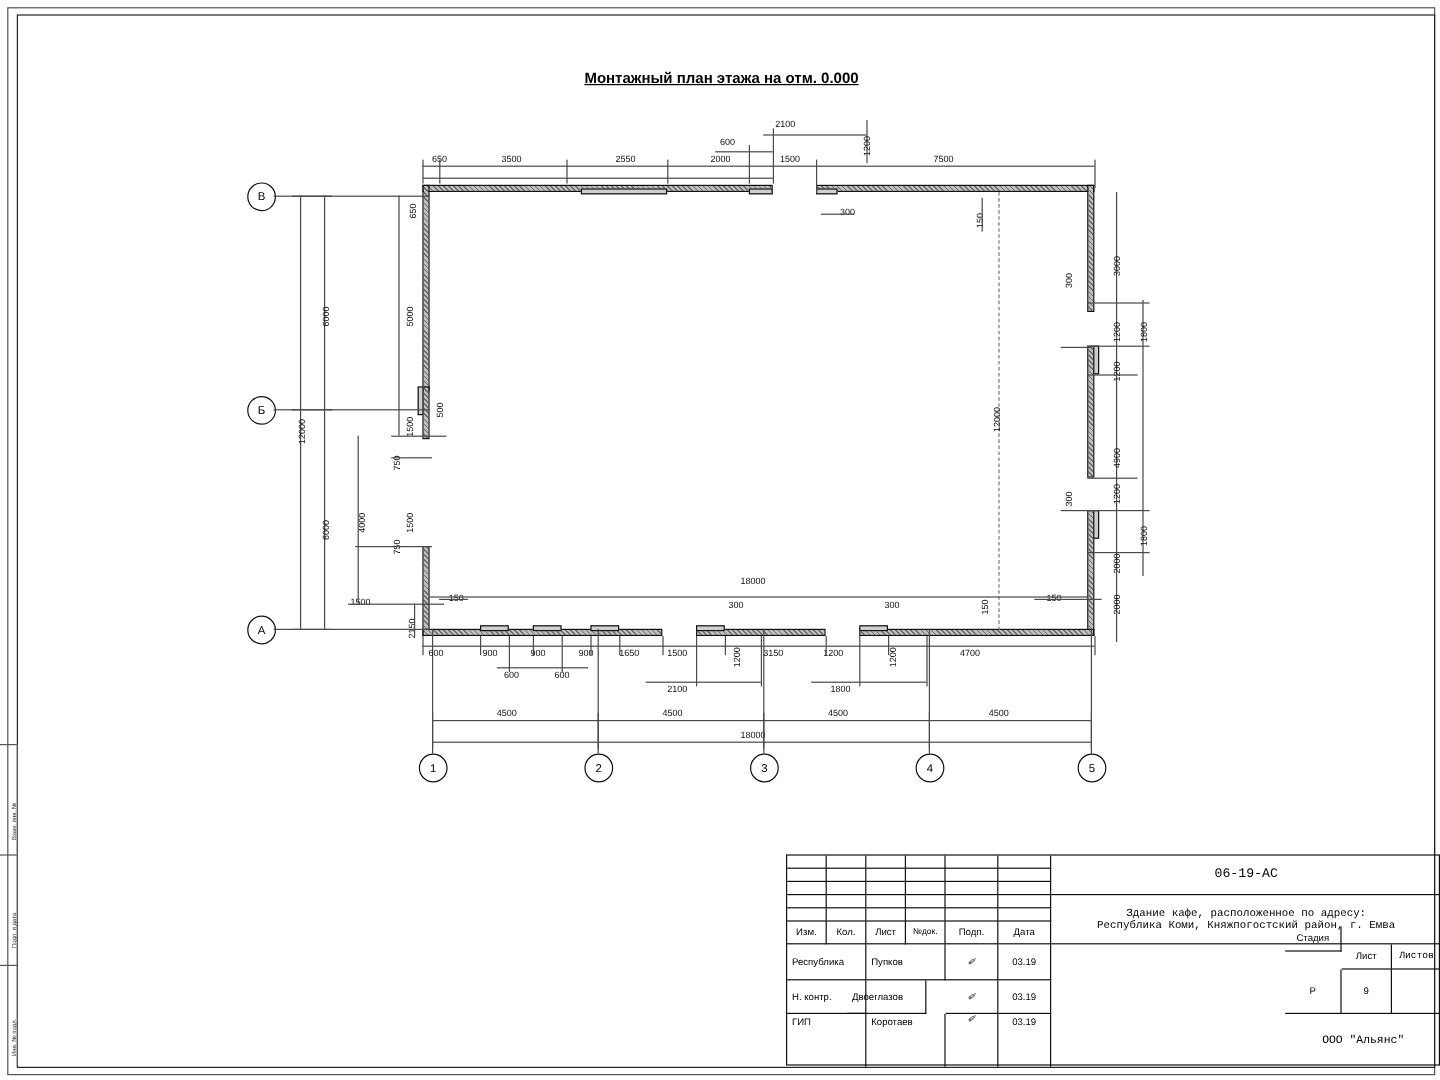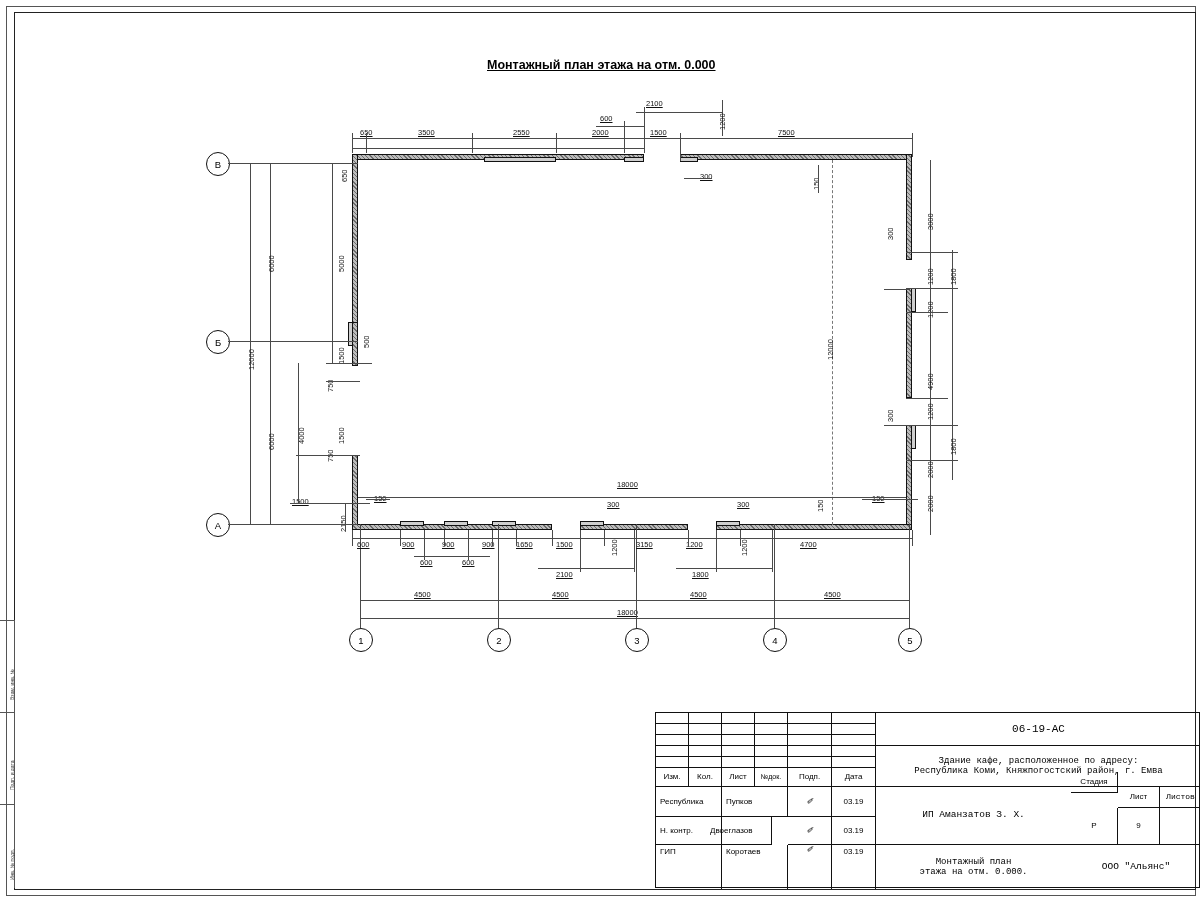--- a/index.html
+++ b/index.html
@@ -23,21 +23,21 @@
   .ln{position:absolute;background:#000;}
   .hl{height:1px;}
   .vl{width:1px;}
   .thin{background:#4a4a4a;}
   .dash-v{position:absolute;width:0;border-left:1px dashed #777;}
 
   .wall{position:absolute;background:#9a9a9a;border:1px solid #111;box-sizing:border-box;}
   .wall.hatch{background:repeating-linear-gradient(45deg,#bdbdbd 0 2px,#6c6c6c 2px 3px);}
   .blk{position:absolute;background:#cfcfcf;border:1px solid #111;box-sizing:border-box;}
 
-  .dim{position:absolute;font-size:7.5px;color:#111;white-space:nowrap;text-decoration:underline;}
+  .dim{position:absolute;font-size:7.5px;color:#111;white-space:nowrap;}
   .dimv{position:absolute;font-size:7.5px;color:#111;white-space:nowrap;transform-origin:0 0;transform:rotate(-90deg);}
 
   .axis-bub{position:absolute;width:22px;height:22px;border:1px solid #111;border-radius:50%;
             display:flex;align-items:center;justify-content:center;font-size:9.5px;background:#fff;}
 
   
   .stamp{position:absolute;left:655px;top:712px;width:545px;height:176px;border:1px solid #111;box-sizing:border-box;}
   .stamp .c{position:absolute;box-sizing:border-box;border-right:1px solid #111;border-bottom:1px solid #111;
             font-size:8px;display:flex;align-items:center;justify-content:center;text-align:center;padding:0 2px;
             line-height:1.15;}
@@ -319,26 +319,21 @@
     <div class="c l nbb" style="left:66px;top:132px;width:66px;height:44px;align-items:flex-start;padding-top:2px;">Коротаев</div>
     <div class="c sig nbb" style="left:132px;top:132px;width:44px;height:44px;align-items:flex-start;">✐</div>
     <div class="c nbb" style="left:176px;top:132px;width:44px;height:44px;align-items:flex-start;padding-top:2px;">03.19</div>
 
     <div class="c big nb" style="left:220px;top:0;width:325px;height:33px;">06-19-АС</div>
     <div class="c nb" style="left:220px;top:33px;width:325px;height:41px;flex-direction:column;">
       <span style="font-size:9px;">Здание кафе, расположенное по адресу:</span>
       <span style="font-size:9px;">Республика Коми, Княжпогостский район, г. Емва</span>
     </div>
 
-    <div class="c mid nb" style="left:220px;top:74px;width:195px;height:58px;">ИП Аманзатов З. Х.</div>
-
-    <div class="c nb nbb" style="left:220px;top:132px;width:195px;height:44px;flex-direction:column;">
-      <span style="font-size:9px;">Монтажный план</span>
-      <span style="font-size:9px;">этажа на отм. 0.000.</span>
-    </div>
+
 
     <div class="c" style="left:415px;top:59px;width:47px;height:21px;text-align:center;">Стадия</div>
     <div class="c" style="left:462px;top:74px;width:42px;height:21px;">Лист</div>
     <div class="c nb" style="left:504px;top:74px;width:41px;height:21px;">Листов</div>
 
     <div class="c" style="left:415px;top:95px;width:47px;height:37px;">Р</div>
     <div class="c" style="left:462px;top:95px;width:42px;height:37px;">9</div>
     <div class="c nb" style="left:504px;top:95px;width:41px;height:37px;"></div>
 
     <div class="c mid nb nbb" style="left:415px;top:132px;width:130px;height:44px;">ООО "Альянс"</div>

